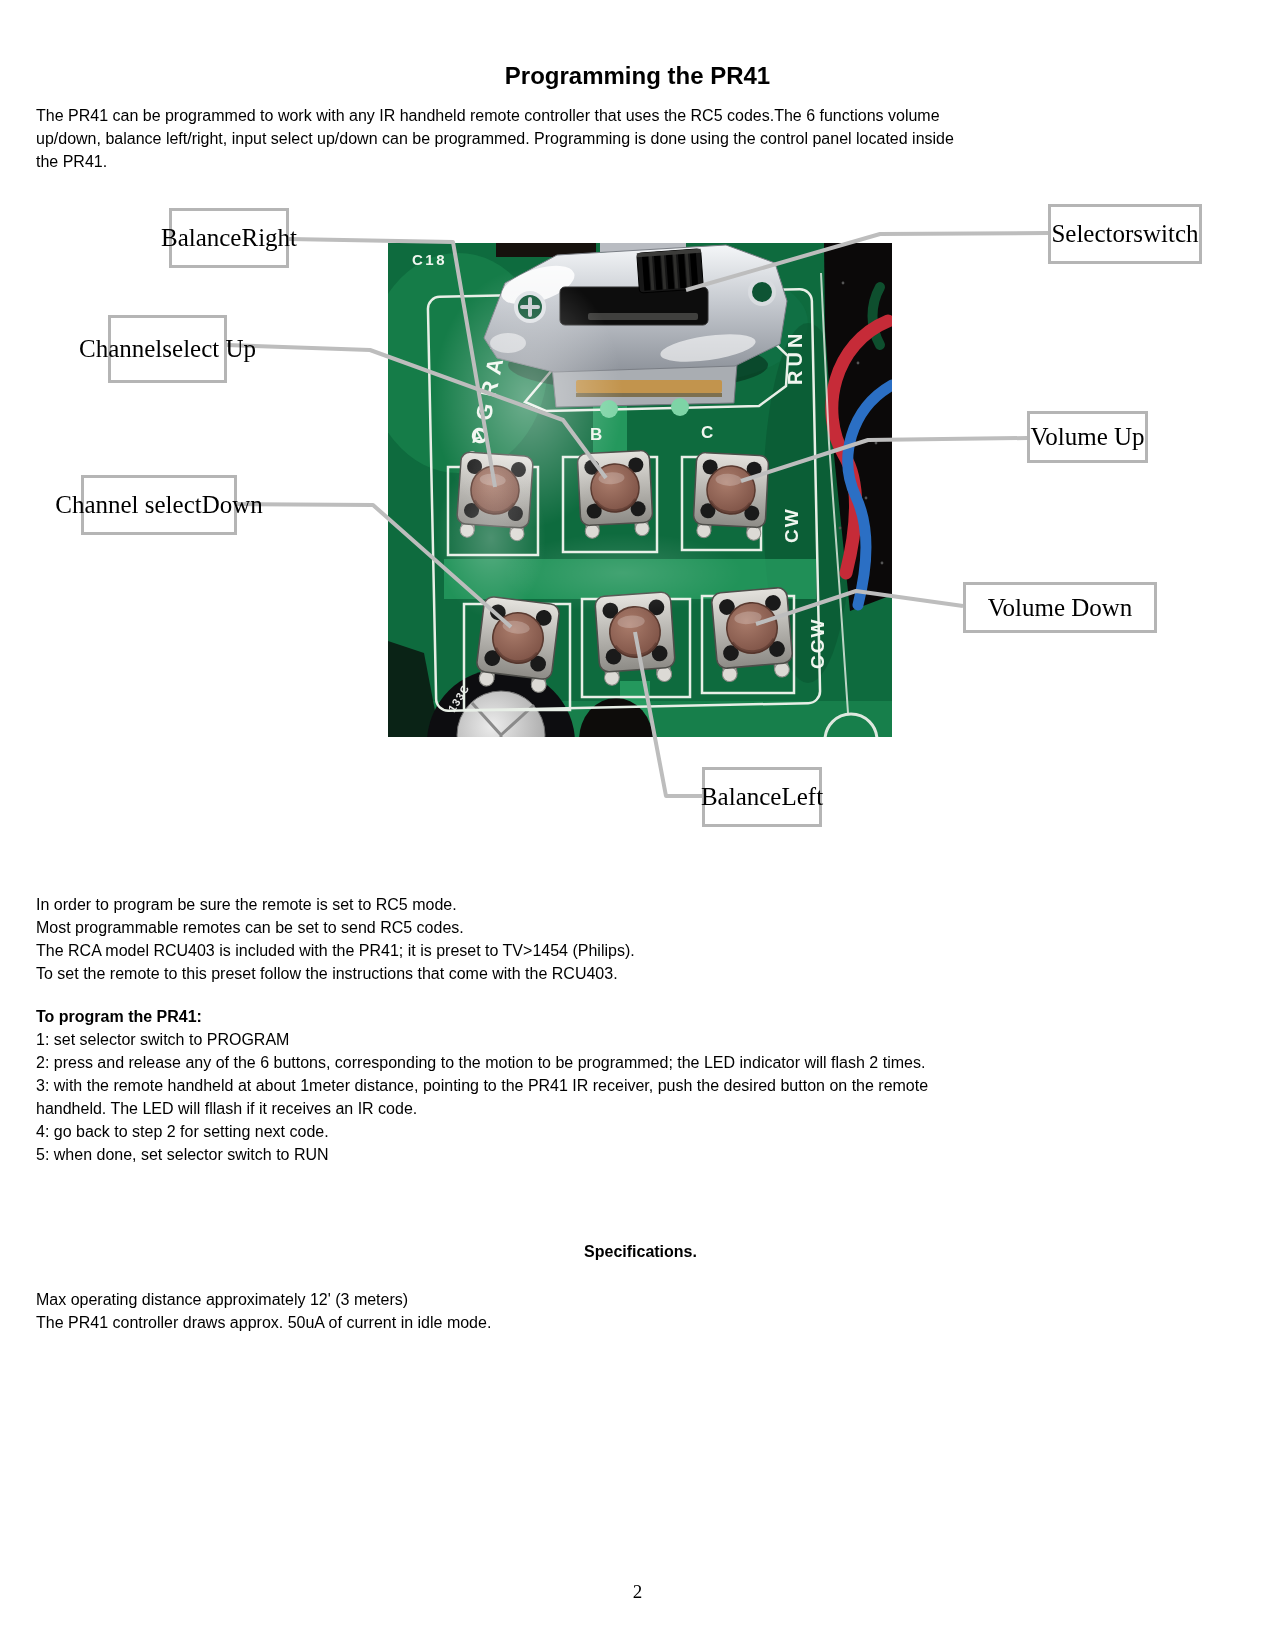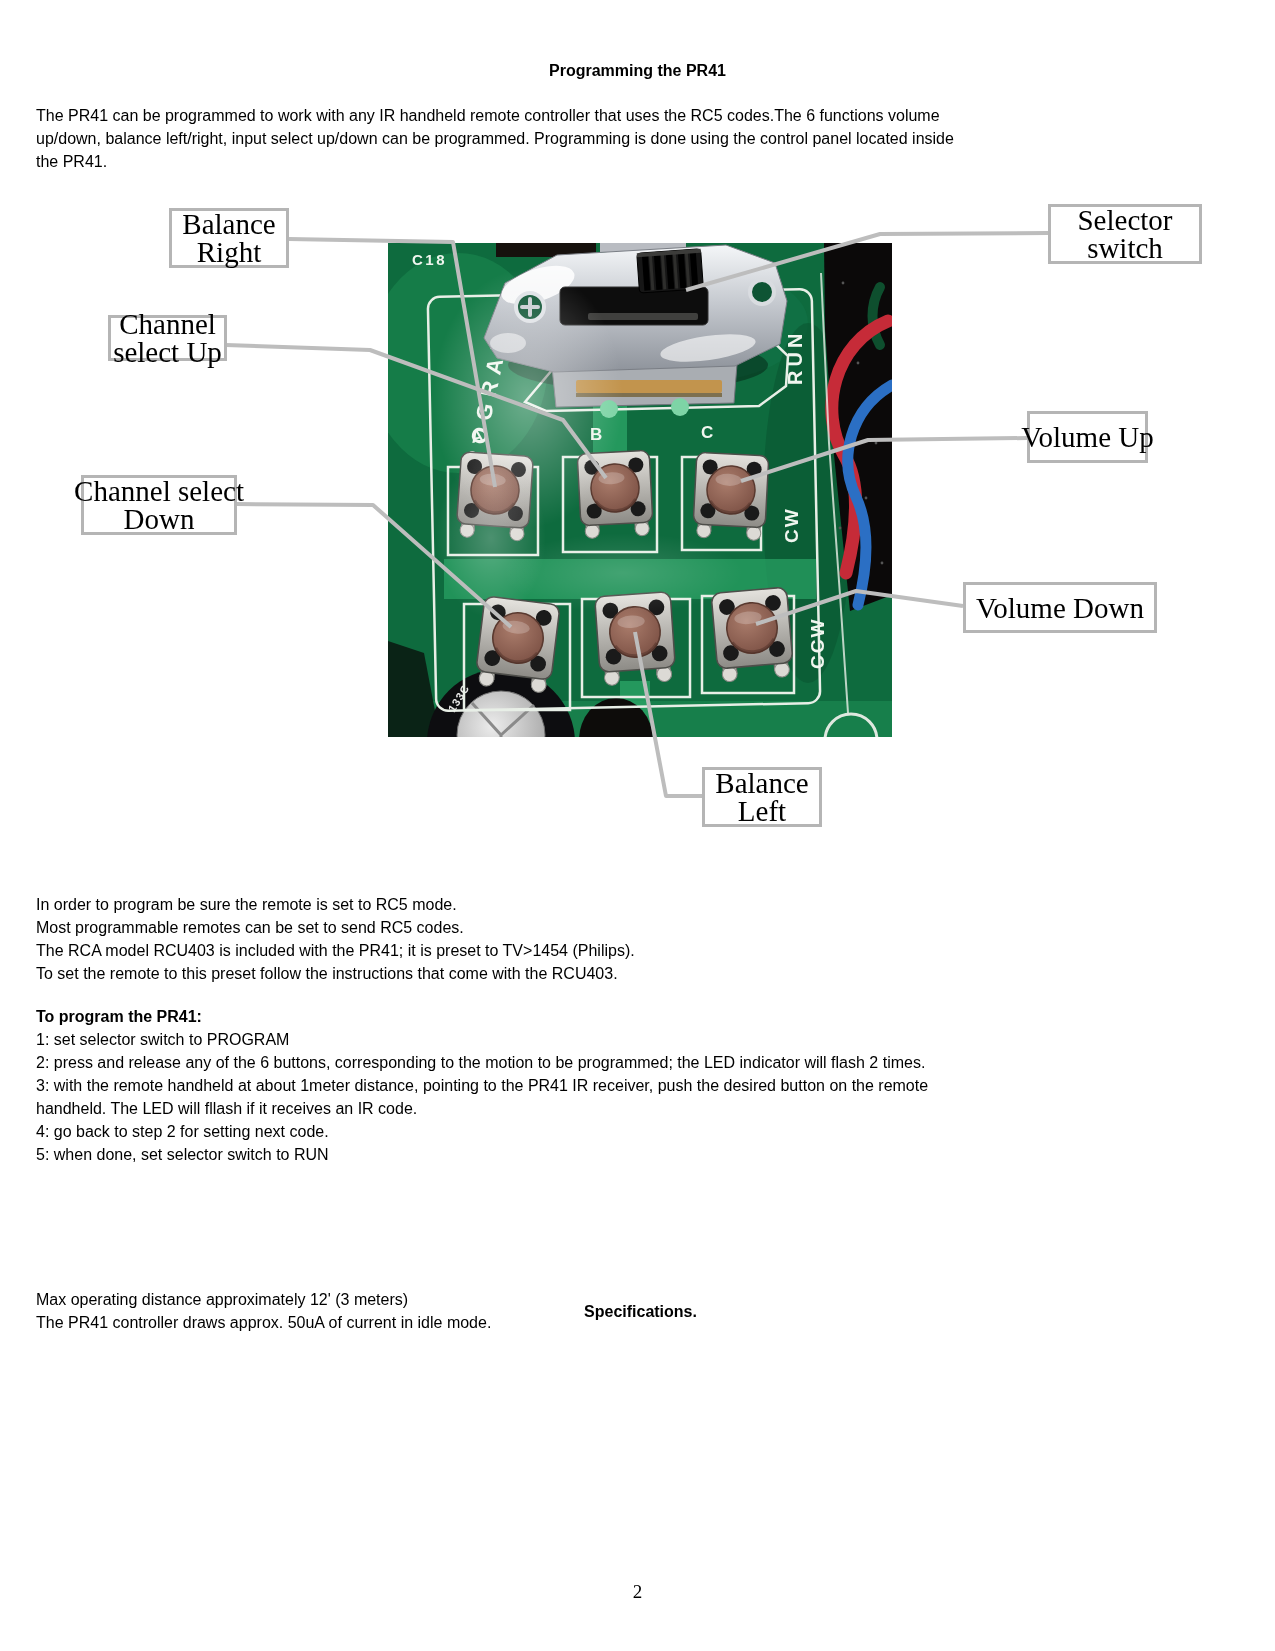--- a/index.html
+++ b/index.html
@@ -1,26 +1,26 @@
 <!DOCTYPE html>
 <html><head>
 <meta charset="utf-8">
 <style>
   html,body{margin:0;padding:0;background:#888;}
   #page{position:relative;width:1275px;height:1651px;background:#ffffff;overflow:hidden;
         font-family:"Liberation Sans",sans-serif;color:#000;}
   .title{position:absolute;left:0;right:0;top:62px;text-align:center;
-         font-size:16px;font-weight:bold;}
+         font-size:24px;font-weight:bold;}
   .tblock{position:absolute;left:36px;font-size:16px;line-height:23px;}
   .bodyline{white-space:nowrap;}
   .bold{font-weight:bold;}
   .center{left:0;right:0;text-align:center;}
   .callout{position:absolute;box-sizing:border-box;background:#fff;border:3px solid #b5b5b5;
-           display:flex;flex-direction:column;align-items:center;justify-content:center;
-           font-family:"Liberation Serif",serif;font-size:29px;line-height:28px;text-align:center;z-index:3;}
+           display:flex;flex-direction:row;align-items:center;justify-content:center;
+           font-family:"Liberation Serif",serif;font-size:25px;line-height:28px;text-align:center;z-index:3;}
   .callout span{white-space:nowrap;}
   #photo{position:absolute;left:388px;top:243px;width:504px;height:494px;z-index:1;}
   #leaders{position:absolute;left:0;top:0;width:1275px;height:1651px;z-index:2;pointer-events:none;}
   .pagenum{position:absolute;left:0;right:0;top:1581px;text-align:center;
            font-family:"Liberation Serif",serif;font-size:19px;}
 </style>
 </head>
 <body>
 
 <div id="page">
@@ -178,21 +178,21 @@
       <polyline points="1027,438 868,440 741,481"></polyline>
       <polyline points="963,606 856,591 756,624"></polyline>
       <polyline points="702,796 666,796 635,632"></polyline>
     </g>
   </svg>
 
   <div class="callout" style="left:169px;top:208px;width:120px;height:60px;">
     <span>Balance</span>
     <span>Right</span>
   </div>
-  <div class="callout" style="left:108px;top:315px;width:119px;height:46px;">
+  <div class="callout" style="left:108px;top:315px;width:119px;height:68px;">
     <span>Channel</span>
     <span>select Up</span>
   </div>
   <div class="callout" style="left:81px;top:475px;width:156px;height:60px;">
     <span>Channel select</span>
     <span>Down</span>
   </div>
   <div class="callout" style="left:1048px;top:204px;width:154px;height:60px;">
     <span>Selector</span>
     <span>switch</span>
@@ -219,21 +219,21 @@
 
   <div class="tblock" style="top:1028px;">
     <div class="bodyline">1: set selector switch to PROGRAM</div>
     <div class="bodyline">2: press and release any of the 6 buttons, corresponding to the motion to be programmed; the LED indicator will flash 2 times.</div>
     <div class="bodyline">3: with the remote handheld at about 1meter distance, pointing to the PR41 IR receiver, push the desired button on the remote</div>
     <div class="bodyline">handheld. The LED will fllash if it receives an IR code.</div>
     <div class="bodyline">4: go back to step 2 for setting next code.</div>
     <div class="bodyline">5: when done, set selector switch to RUN</div>
   </div>
 
-  <div class="tblock bold center" style="top:1300px;margin-left:6px;">Specifications.</div>
+  <div class="tblock bold center" style="top:1240px;margin-left:6px;">Specifications.</div>
 
   <div class="tblock" style="top:1288px;">
     <div class="bodyline">Max operating distance approximately 12' (3 meters)</div>
     <div class="bodyline">The PR41 controller draws approx. 50uA of current in idle mode.</div>
   </div>
 
   <div class="pagenum">2</div>
 
 </div>
 

